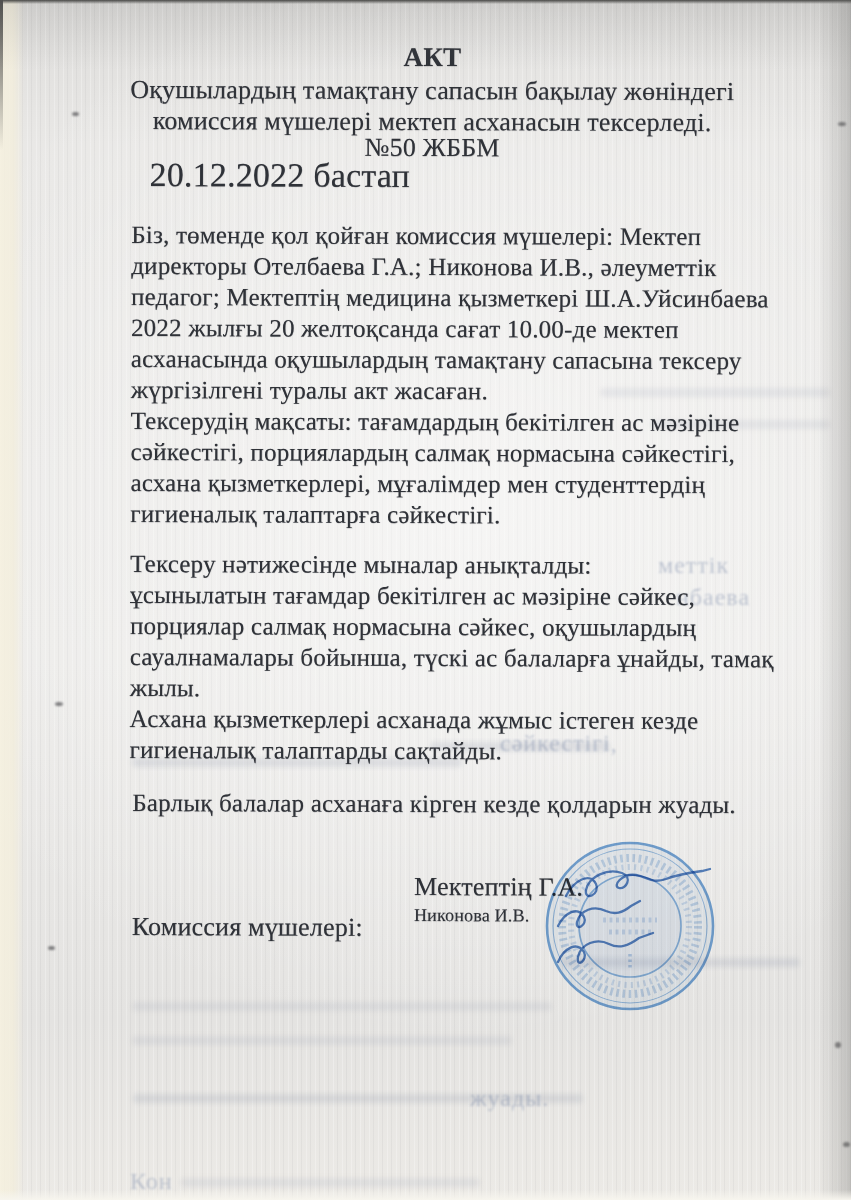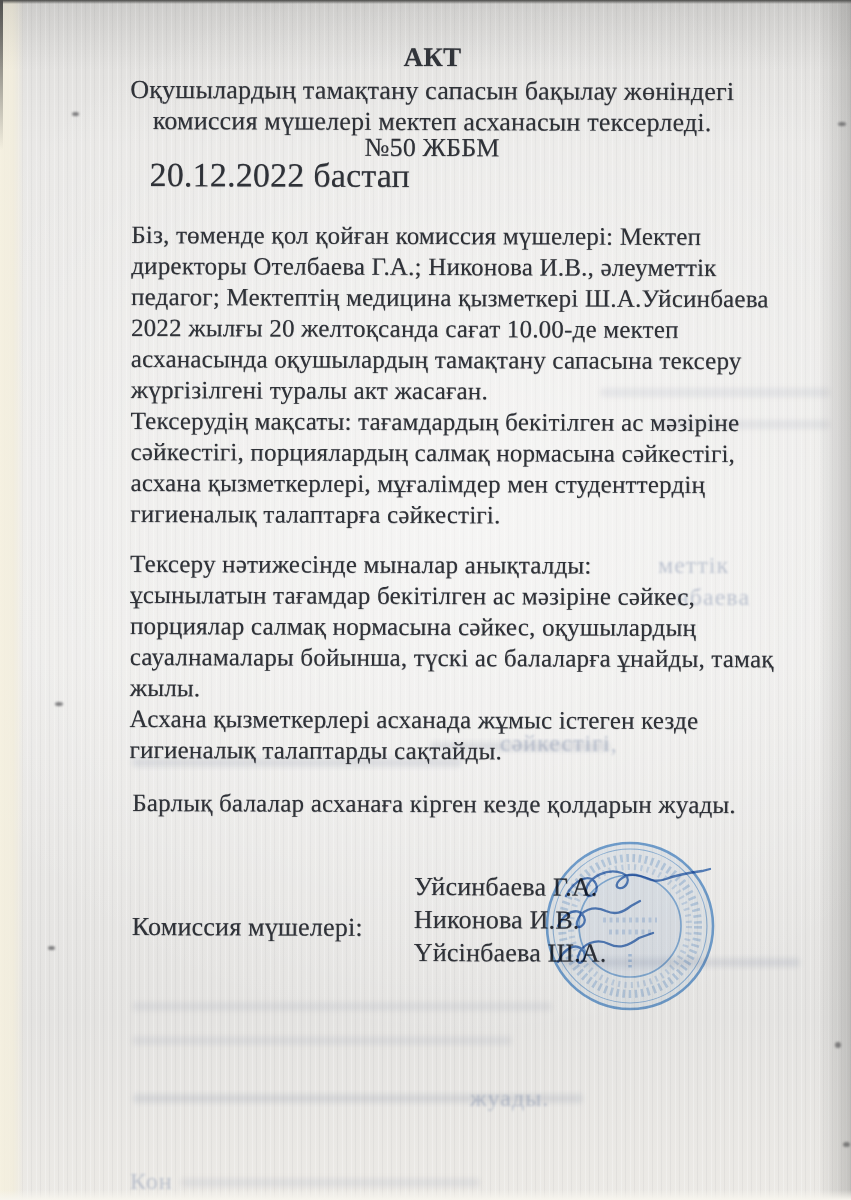--- a/index.html
+++ b/index.html
@@ -92,23 +92,22 @@
       <span class="ln">порциялар салмақ нормасына сәйкес, оқушылардың</span>
       <span class="ln">сауалнамалары бойынша, түскі ас балаларға ұнайды, тамақ</span>
       <span class="ln">жылы.</span>
       <span class="ln">Асхана қызметкерлері асханада жұмыс істеген кезде</span>
       <span class="ln">гигиеналық талаптарды сақтайды.</span>
     </div>
 
     <div class="ln" style="left:133px;top:790px;">Барлық балалар асханаға кірген кезде қолдарын жуады.</div>
 
     <div class="ln" style="left:133px;top:875px;font-size:26px;margin-top:38px;">Комиссия мүшелері:</div>
-    <div class="ln" style="left:415px;top:872px;font-size:26px;">Уйсинбаева Г.А.</div>
-    <div class="ln" style="left:415px;top:905px;font-size:26px;">Никонова И.В.</div>
-    <div class="ln" style="left:415px;top:938px;font-size:26px;">Үйсінбаева Ш.А.</div>
+    <div class="ln" style="left:415px;top:872px;font-size:26px;">Мектептің Г.А.</div>
+    <div class="ln" style="left:415px;top:905px;font-size:18px;">Никонова И.В.</div>
   </div>
 
   <svg class="stamp" viewBox="0 0 174 176">
     <circle cx="87" cy="88" r="83" fill="rgba(130,170,220,0.13)" stroke="#6aa0d8" stroke-width="2.6"></circle>
     <circle cx="87" cy="88" r="77" fill="none" stroke="#6aa0d8" stroke-width="1.1" opacity="0.75"></circle>
     <circle cx="87" cy="88" r="51" fill="rgba(130,170,220,0.07)" stroke="#6aa0d8" stroke-width="1.7" opacity="0.85"></circle>
 
     <circle cx="87" cy="88" r="68" fill="none" stroke="#5f93cf" stroke-width="8" stroke-dasharray="2.6 3.6" opacity="0.36"></circle>
     <circle cx="87" cy="88" r="59" fill="none" stroke="#5f93cf" stroke-width="6" stroke-dasharray="2.2 4.2" opacity="0.28"></circle>
 

